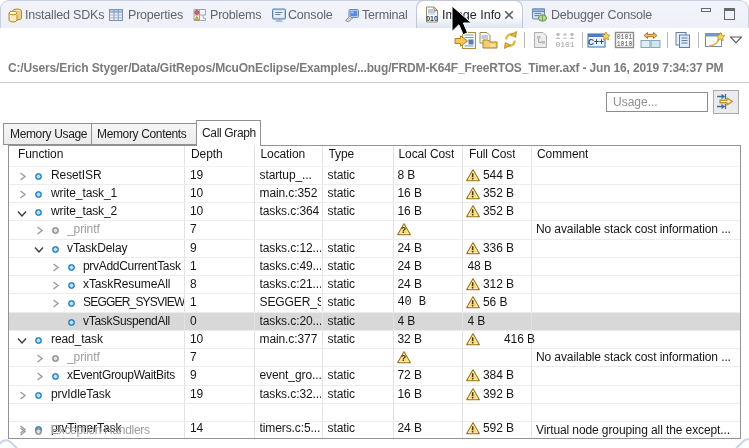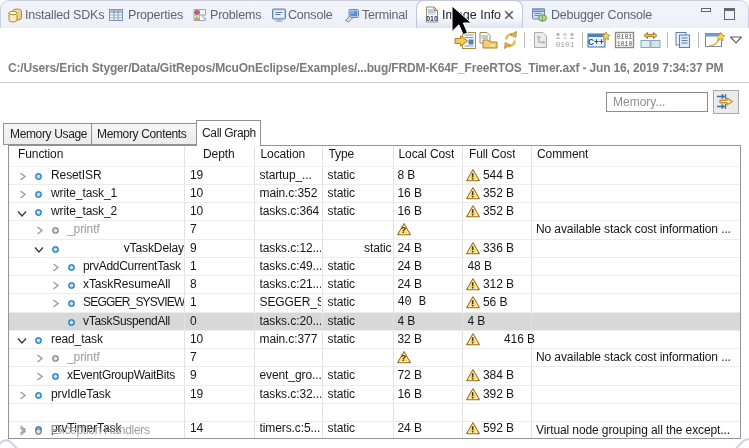--- a/index.html
+++ b/index.html
@@ -148,21 +148,21 @@
       <rect x="1.5" y="2.5" width="16" height="3" fill="#6f9ccd"></rect>
       <path d="M5 15 Q14 14 15 7" fill="none" stroke="#d8b13c" stroke-width="1.6"></path>
       <path d="M16.5 1.5 l1.4 2.8 2.9 0.4 -2.1 2 0.5 3 -2.7-1.5 -2.7 1.5 0.5-3 -2.1-2 2.9-0.4 Z" fill="#f6d44c" stroke="#b89023" stroke-width="0.8"></path>
     </svg>
 <svg class="abs" style="left:729px;top:36px" width="14" height="8" viewBox="0 0 14 8">
       <path d="M1.5 1 H12.5 L7 6.8 Z" fill="#fdfdfd" stroke="#5c5c5c" stroke-width="1.1" stroke-linejoin="round"></path>
     </svg>
 <div class="abs" style="left:8px;top:61px;font-size:12px;font-weight:bold;color:#7b7b7b;letter-spacing:-0.155px;white-space:nowrap;">C:/Users/Erich Styger/Data/GitRepos/McuOnEclipse/Examples/...bug/FRDM-K64F_FreeRTOS_Timer.axf - Jun 16, 2019 7:34:37 PM</div>
 <div class="abs" style="left:0;top:82px;width:749px;height:1px;background:#cdcdcd;"></div>
 <div class="abs" style="left:606px;top:92px;width:100px;height:18px;border:1px solid #8c8c8c;background:#fff;">
-      <div style="font-size:12px;color:#8f8f8f;padding:2px 0 0 6px;">Memory...</div>
+      <div style="font-size:12px;color:#8f8f8f;padding:2px 0 0 6px;">Usage...</div>
     </div>
 <div class="abs" style="left:713px;top:90px;width:24px;height:22px;border:1px solid #a9a9a9;background:#ebebeb;"></div>
 <svg class="abs" style="left:716px;top:93px" width="19" height="17" viewBox="0 0 19 17">
       <path d="M1 3.5 h6 M5.5 1.5 L8 3.5 L5.5 5.5 M9.5 1 v5" stroke="#3a6ea5" stroke-width="1.3" fill="none"></path>
       <path d="M1 13.5 h6 M5.5 11.5 L8 13.5 L5.5 15.5 M9.5 11 v5" stroke="#3a6ea5" stroke-width="1.3" fill="none"></path>
       <path d="M4 7.3 H11 V5.2 L16.5 8.5 L11 11.8 V9.7 H4 Z" fill="none" stroke="#c8952b" stroke-width="1.4" stroke-linejoin="round"></path>
     </svg>
 <div class="abs" style="left:3px;top:123px;width:89px;height:22px;background:linear-gradient(#f6f6f6,#ececec);border:1px solid #919191;box-sizing:border-box;"></div>
 <div class="abs" style="left:10px;top:127px;font-size:12px;color:#1c1c1c;letter-spacing:-0.35px;white-space:nowrap;">Memory Usage</div>
 <div class="abs" style="left:91px;top:123px;width:106px;height:22px;background:linear-gradient(#f6f6f6,#ececec);border:1px solid #919191;box-sizing:border-box;"></div>
@@ -185,21 +185,21 @@
 <div class="hline" style="top:129.0px;background:#ececec;"></div>
 <div class="hline" style="top:147.2px;background:#ececec;"></div>
 <div class="hline" style="top:165.5px;background:#ececec;"></div>
 <div class="hline" style="top:183.8px;background:#ececec;"></div>
 <div class="hline" style="top:202.0px;background:#ececec;"></div>
 <div class="hline" style="top:220.2px;background:#ececec;"></div>
 <div class="hline" style="top:238.5px;background:#ececec;"></div>
 <div class="hline" style="top:256.8px;background:#ececec;"></div>
 <div class="hline" style="top:275.0px;background:#ececec;"></div>
 <div class="cell" style="left:9.0px;top:0px;height:19px;line-height:16.8px;">Function</div>
-<div class="cell" style="left:194px;top:0px;height:19px;line-height:16.8px;">Depth</div>
+<div class="cell" style="left:182.0px;top:0px;height:19px;line-height:16.8px;">Depth</div>
 <div class="cell" style="left:251.5px;top:0px;height:19px;line-height:16.8px;">Location</div>
 <div class="cell" style="left:319.5px;top:0px;height:19px;line-height:16.8px;">Type</div>
 <div class="cell" style="left:389.5px;top:0px;height:19px;line-height:16.8px;">Local Cost</div>
 <div class="cell" style="left:460.0px;top:0px;height:19px;line-height:16.8px;">Full Cost</div>
 <div class="cell" style="left:528.0px;top:0px;height:19px;line-height:16.8px;">Comment</div>
 <div class="abs" style="left:0;top:19.5px;width:731px;height:18.2px;line-height:18.2px;">
 <span class="abs" style="left:9.0px;">
             <svg width="9" height="9" viewBox="0 0 9 9" style="position:absolute;top:6px">
               <path d="M2.5 1 L7 4.5 L2.5 8" stroke="#9b9b9b" stroke-width="1.4" fill="none"></path>
             </svg>
@@ -283,21 +283,21 @@
 <div class="cell" style="left:181.0px;top:0;height:18.2px;line-height:18.2px;">7</div>
 <span class="abs" style="left:388.0px;">
             <svg width="14" height="13" viewBox="0 0 14 13" style="position:absolute;top:3.2px">
               <path d="M7 0.9 L13.2 11.6 L0.8 11.6 Z" fill="#f9d96d" stroke="#a0741c" stroke-width="1.3" stroke-linejoin="round"></path>
               <path d="M7 2.6 L11.6 10.7 L2.4 10.7 Z" fill="none" stroke="#fdf2c4" stroke-width="1" stroke-linejoin="round"></path>
               <text x="6.6" y="10" font-size="9" font-weight="bold" fill="#3c2e08" text-anchor="middle" font-family="Liberation Sans, sans-serif">?</text>
             </svg>
           </span>
 <div class="cell" style="left:527.0px;top:0;width:204px;height:18.2px;line-height:18.2px;">No available stack cost information ...</div>
 </div>
-<div class="abs" style="left:0;top:92.5px;width:731px;height:18.2px;line-height:18.2px;text-align:right;">
+<div class="abs" style="left:0;top:92.5px;width:731px;height:18.2px;line-height:18.2px;">
 <span class="abs" style="left:24.5px;">
             <svg width="10" height="9" viewBox="0 0 10 9" style="position:absolute;top:6.5px">
               <path d="M1 2.5 L5 7 L9 2.5" stroke="#3c3c3c" stroke-width="1.4" fill="none"></path>
             </svg>
           </span>
 <span class="abs" style="left:42.5px;">
             <span style="position:absolute;top:7px;width:5px;height:5px;border-radius:50%;background:radial-gradient(circle at 50% 50%, #bfe2f7 0 1.3px, #4aa6de 2.2px, #1f84c4 3px);border:1px solid #1873ae;"></span>
           </span>
 <div class="cell" style="left:58.0px;top:0;width:117.0px;height:18.2px;line-height:18.2px;">vTaskDelay</div>
 <div class="cell" style="left:181.0px;top:0;height:18.2px;line-height:18.2px;">9</div>

